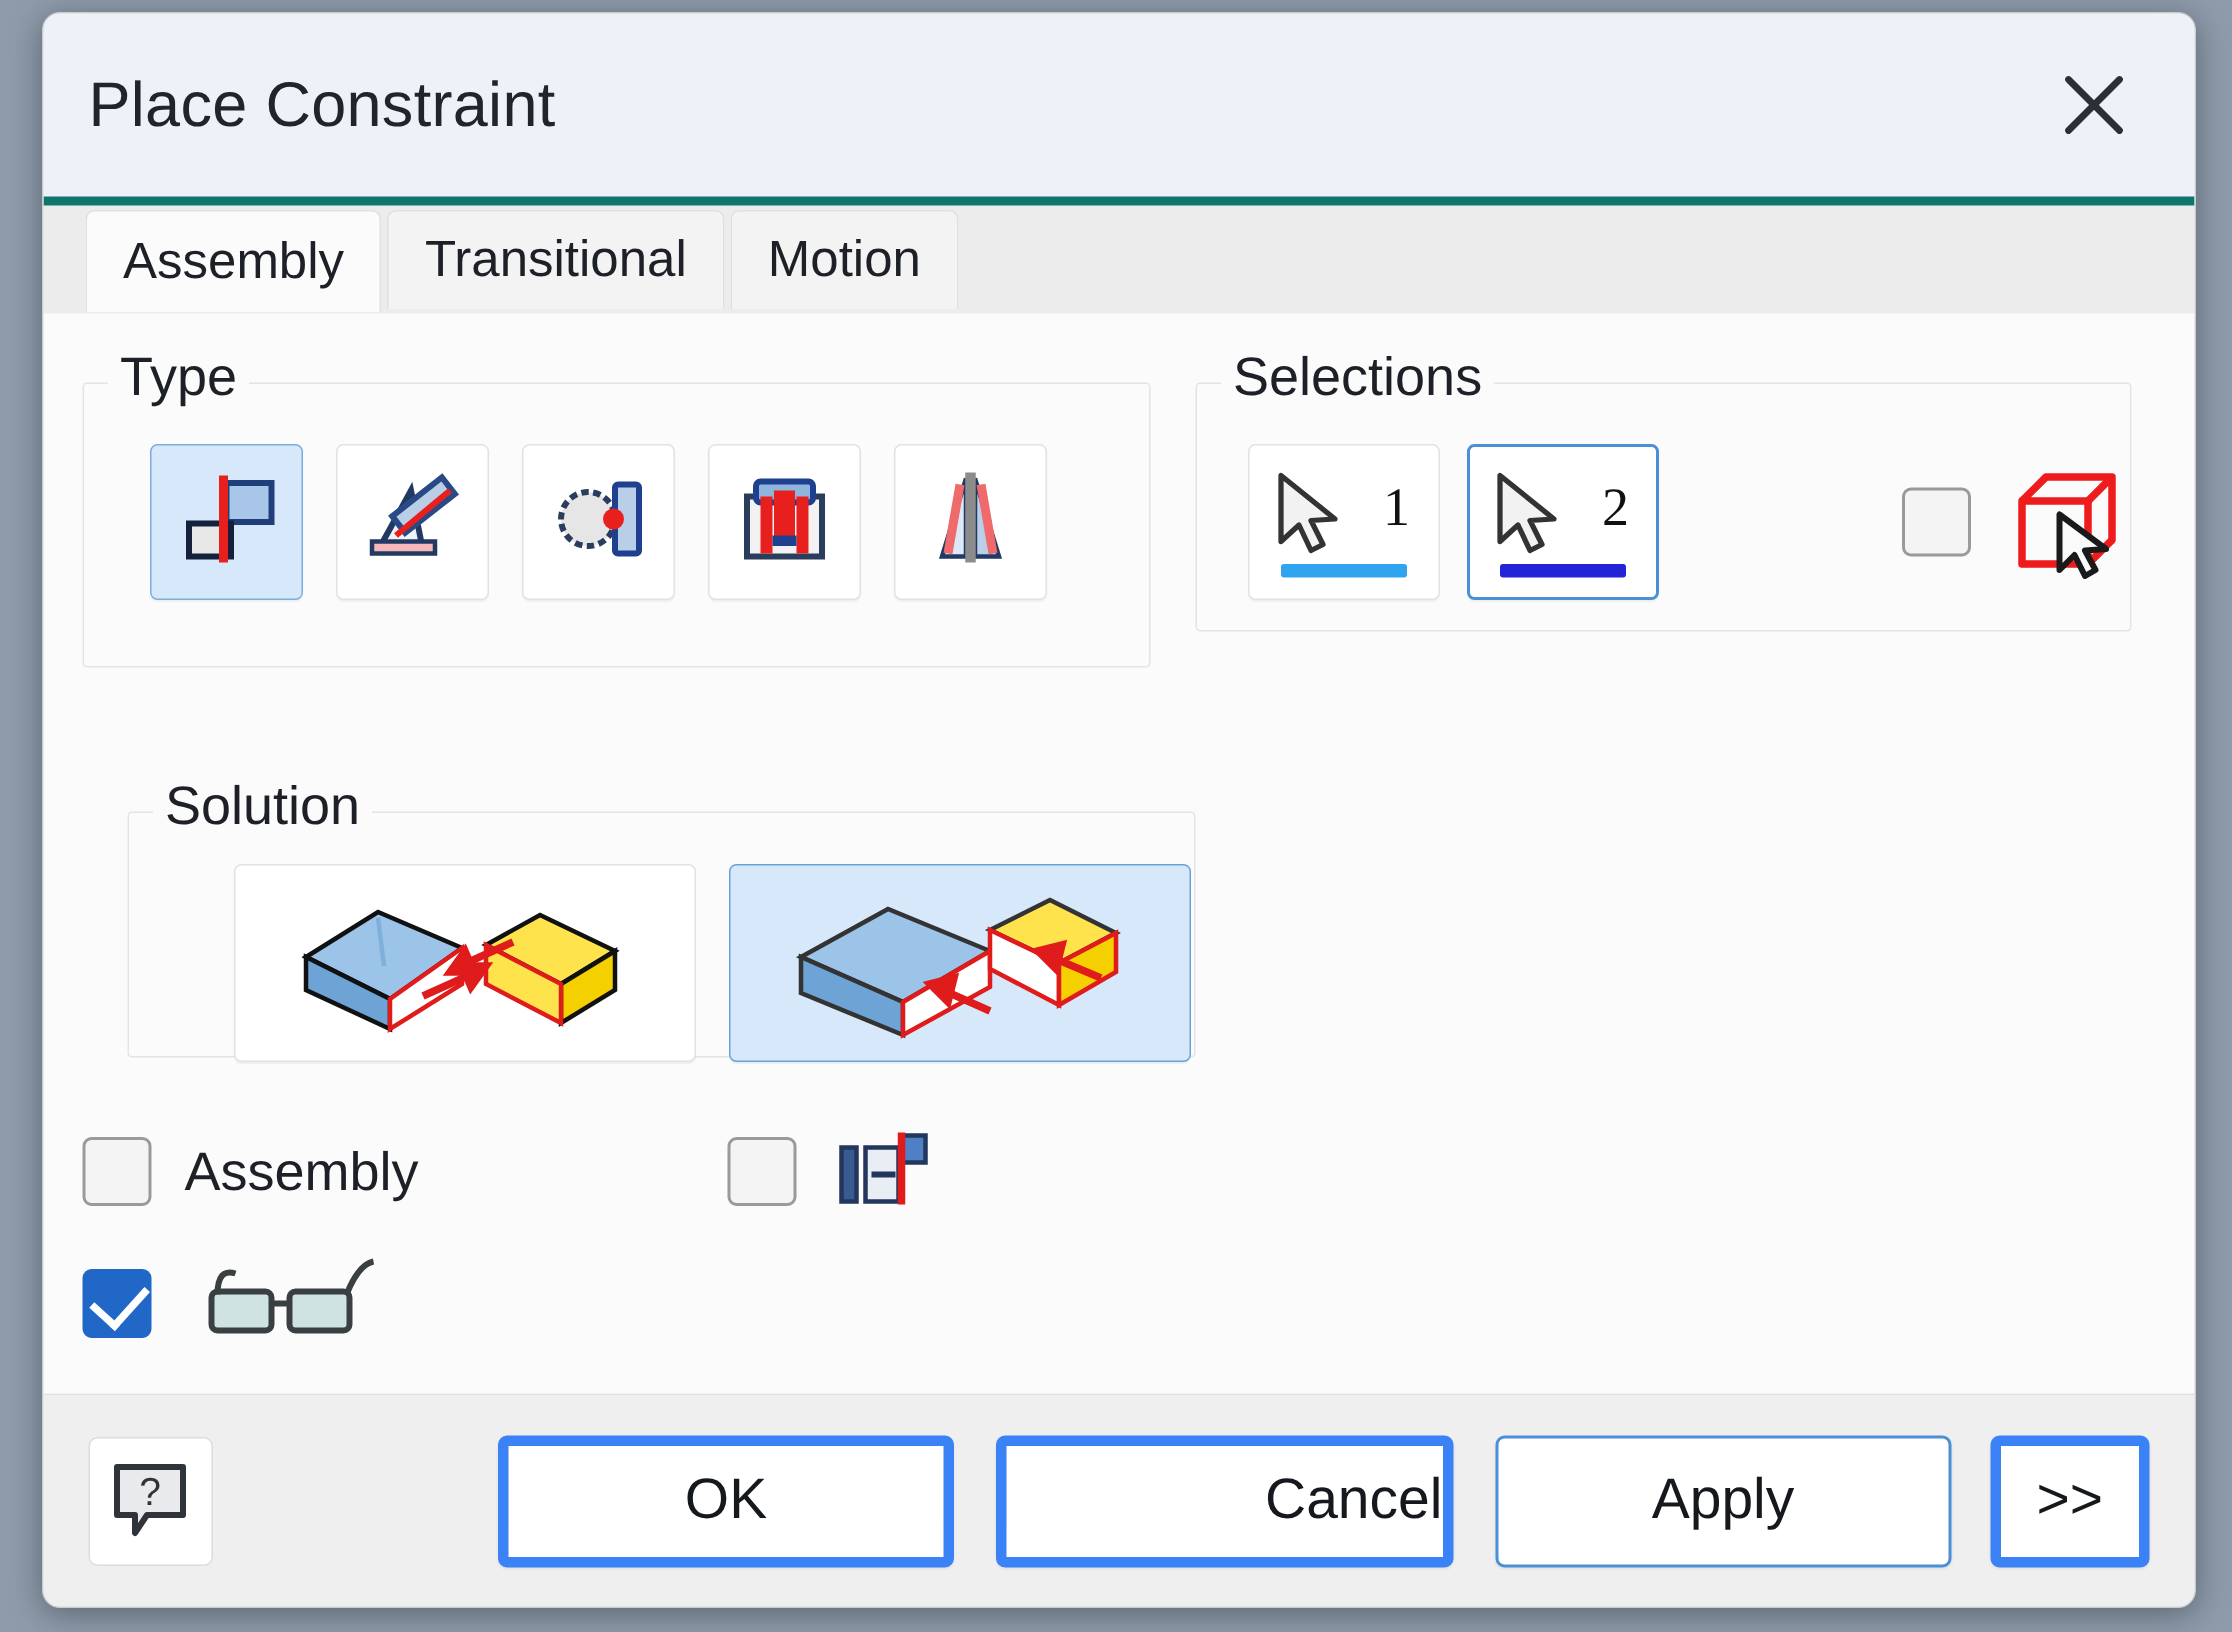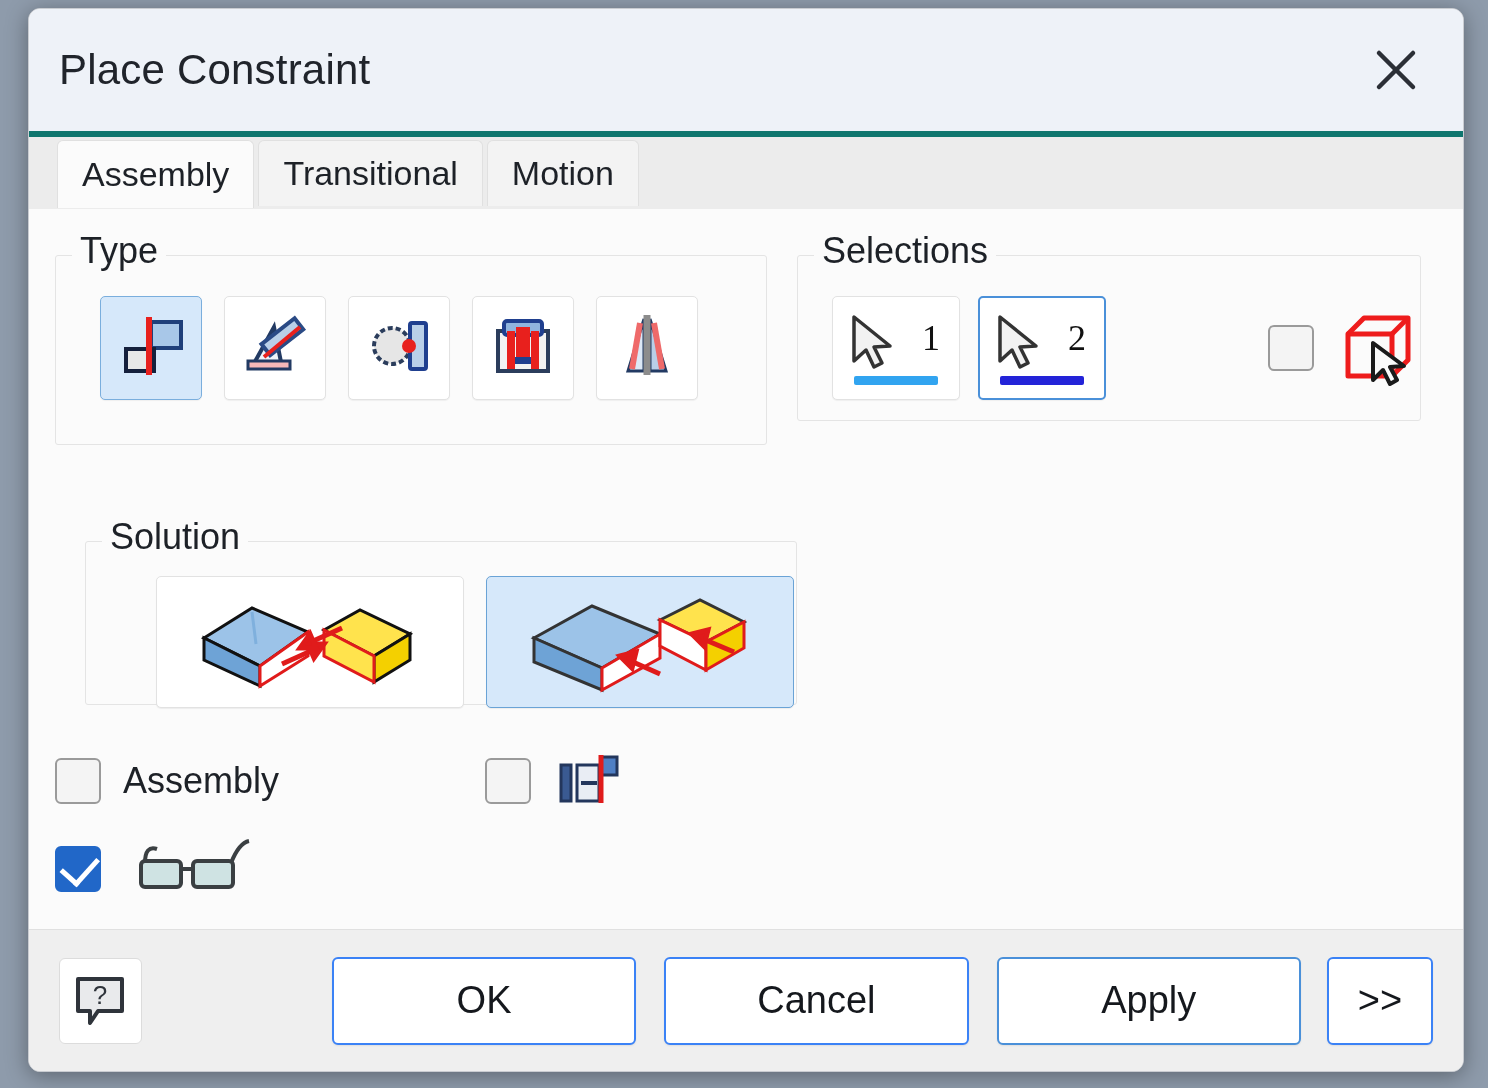--- a/index.html
+++ b/index.html
@@ -274,21 +274,21 @@
     height: 142px;
     background: #efefef;
     border-top: 1px solid #e0e0e0;
     display: flex;
     align-items: center;
     padding: 0 30px;
     box-sizing: border-box;
   }
   .btn {
     height: 88px;
-    border: 2px solid #3b82f6;
+    border: 7px solid #3b82f6;
     border-radius: 6px;
     background: #ffffff;
     font-size: 38px;
     color: #15181d;
     display: flex;
     align-items: center;
     justify-content: center;
     cursor: pointer;
     box-sizing: border-box;
     font-family: "Liberation Sans", sans-serif;
@@ -546,21 +546,21 @@
         <svg width="56" height="56" viewBox="0 0 56 56">
           <path d="M6 8 H50 V40 H26 L18 52 L18 40 H6 Z" fill="#e9eaec" stroke="#2f343b" stroke-width="4" stroke-linejoin="round"></path>
           <text x="28" y="33" font-family="Liberation Sans, sans-serif" font-size="26" fill="#2f343b" text-anchor="middle">?</text>
         </svg>
       </span>
     </div>
 
     <div class="btn" style="width:316px;margin-left:190px;">
       <span>OK</span>
     </div>
-    <div class="btn" style="width:316px;margin-left:28px;">
+    <div class="btn" style="width:316px;margin-left:28px;justify-content:flex-end;">
       <span>Cancel</span>
     </div>
     <div class="btn primary" style="width:316px;margin-left:28px;">
       <span>Apply</span>
     </div>
     <div class="btn" style="width:110px;margin-left:26px;">
       <span>&gt;&gt;</span>
     </div>
   </div>
 

